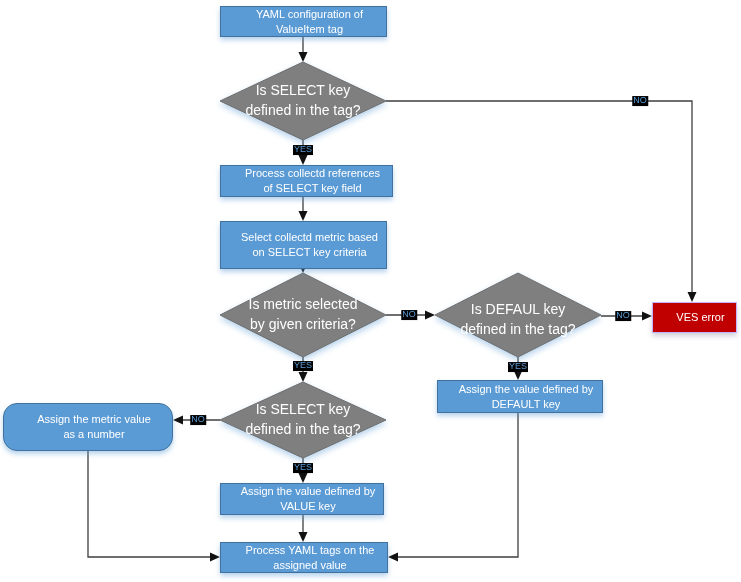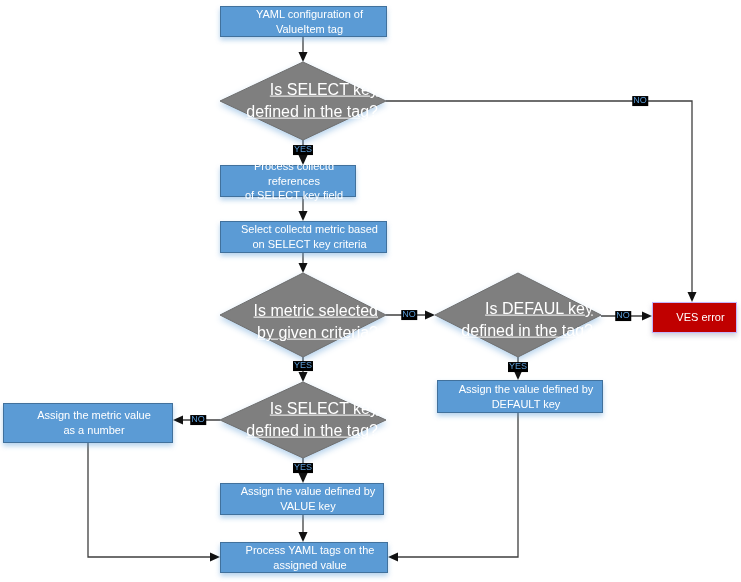--- a/index.html
+++ b/index.html
@@ -54,28 +54,27 @@
     box-shadow: 0px 3px 5px rgba(91,155,213,0.45);
   }
   .error {
     background: #c00000;
     border: 1px solid #c4b5fd;
     box-shadow: 0px 3px 5px rgba(150,150,170,0.45);
   }
   .decision-text {
     position: absolute;
     width: 150px;
-    text-align: right;
+    text-align: center;
     color: #ffffff;
-    font-size: 16px;
+    font-size: 14px;
     line-height: 1.4;
     white-space: pre-line;
     transform: translate(-50%, -50%);
     pointer-events: none;
-    text-decoration: underline;
   }
   .branch-label {
     position: absolute;
     transform: translate(-50%, -50%);
     font-size: 9px;
     color: #5b9bd5;
     background: #000000;
     padding: 0 1px;
     line-height: 1.1;
   }
@@ -161,57 +160,57 @@
     <polygon class="decision" points="220,315 303,273 386,315 303,357"></polygon>
     <polygon class="decision" points="435,315 518,273 601,315 518,357"></polygon>
     <polygon class="decision" points="220,420 303,382 386,420 303,458"></polygon>
   </svg>
 
   <div class="node process" style="left:220px; top:6px; width:167px; height:31px;">
     <span>YAML configuration of
 ValueItem tag</span>
   </div>
 
-  <div class="node process" style="left:220px; top:165px; width:136px; height:32px;">
+  <div class="node process" style="left:220px; top:165px; width:173px; height:32px;">
     <span>Process collectd references
 of SELECT key field</span>
   </div>
 
-  <div class="node process" style="left:220px; top:221px; width:167px; height:32px;">
+  <div class="node process" style="left:220px; top:221px; width:167px; height:48px;">
     <span>Select collectd metric based
 on SELECT key criteria</span>
   </div>
 
   <div class="node error" style="left:652px; top:302px; width:85px; height:31px;">
     <span>VES error</span>
   </div>
 
   <div class="node process" style="left:437px; top:380px; width:166px; height:33px;">
     <span>Assign the value defined by
 DEFAULT key</span>
   </div>
 
-  <div class="node process" style="left:3px; top:403px; width:170px; height:40px;">
+  <div class="node process" style="left:3px; top:403px; width:170px; height:48px;border-radius:14px;">
     <span>Assign the metric value
 as a number</span>
   </div>
 
   <div class="node process" style="left:220px; top:483px; width:164px; height:32px;">
     <span>Assign the value defined by
 VALUE key</span>
   </div>
 
   <div class="node process" style="left:220px; top:542px; width:168px; height:31px;">
     <span>Process YAML tags on the
 assigned value</span>
   </div>
 
   <div class="decision-text" style="left:303px; top:101px;">Is SELECT key
 defined in the tag?</div>
-  <div class="decision-text" style="left:303px; top:322px;">Is metric selected
+  <div class="decision-text" style="left:303px; top:315px;">Is metric selected
 by given criteria?</div>
   <div class="decision-text" style="left:518px; top:320px;">Is DEFAUL key
 defined in the tag?</div>
   <div class="decision-text" style="left:303px; top:420px;">Is SELECT key
 defined in the tag?</div>
 
   <div class="branch-label" style="left:640px; top:101px;">NO</div>
   <div class="branch-label" style="left:303px; top:150px;">YES</div>
   <div class="branch-label" style="left:409px; top:315px;">NO</div>
   <div class="branch-label" style="left:303px; top:366px;">YES</div>

